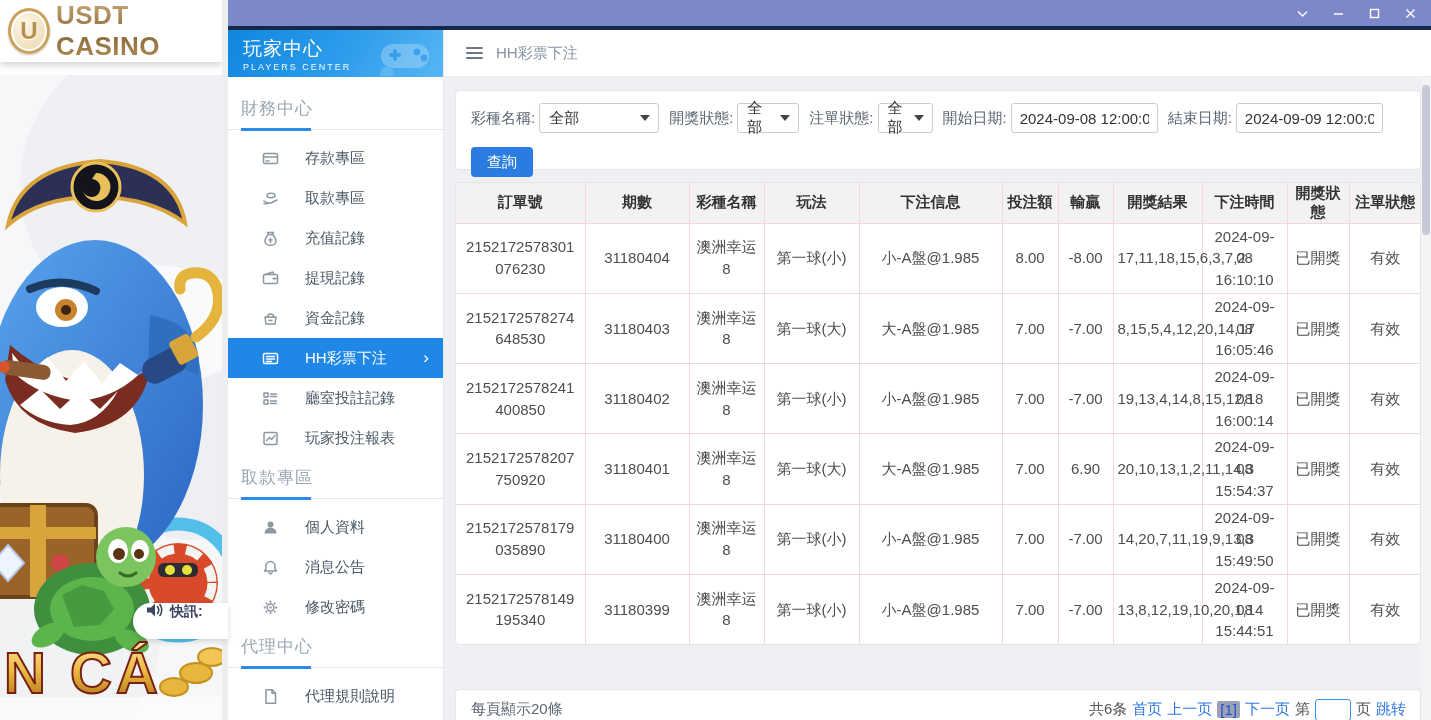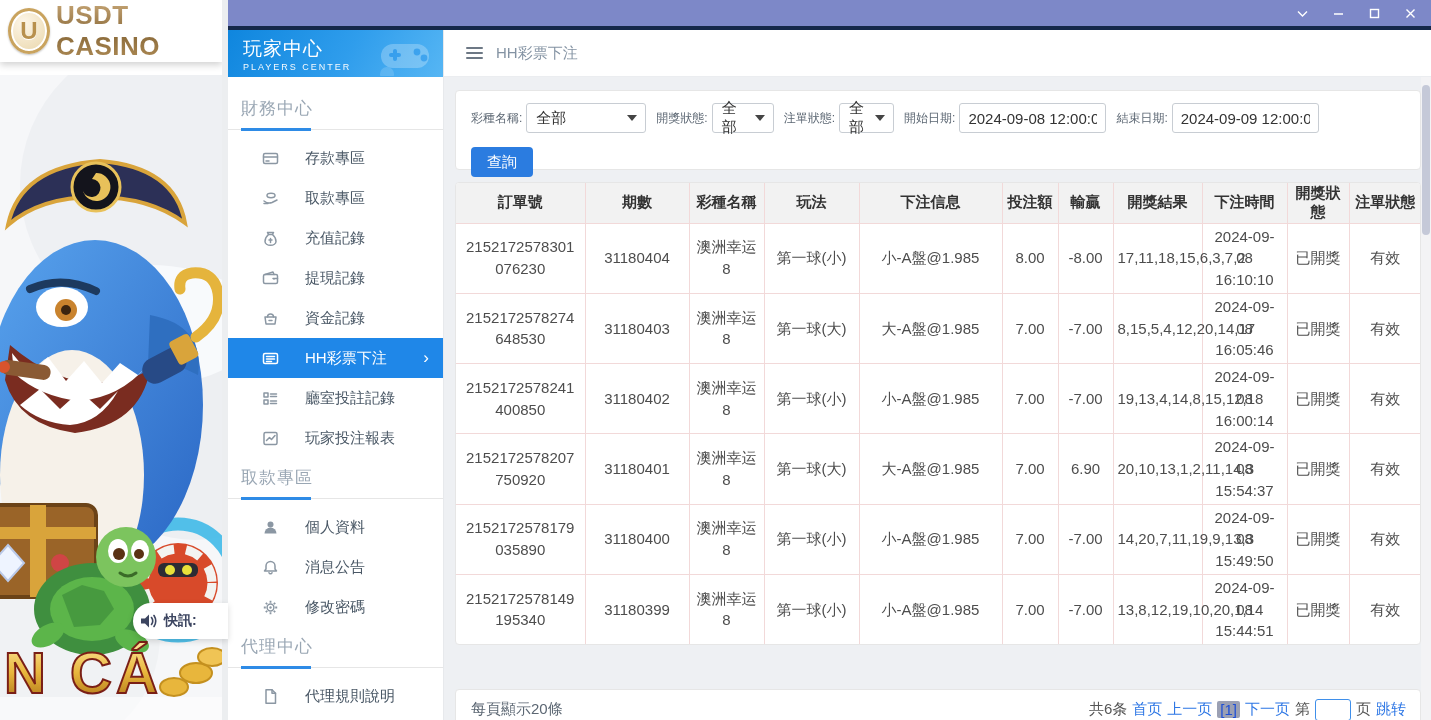--- a/index.html
+++ b/index.html
@@ -7,21 +7,21 @@
   body { font-family:"Liberation Sans","DejaVu Sans",sans-serif; position:relative; background:#eef0f3; }
 
   
   .left-panel { position:absolute; left:0; top:0; width:222px; height:720px; background:#fff; z-index:2; }
   .logo-card { height:62px; background:#fff; box-shadow:0 3px 7px rgba(0,0,0,.18); display:flex; align-items:center; padding-left:8px; gap:6px; position:relative; z-index:3; }
   .coin { width:46px; height:46px; border-radius:50%; border:3px solid #c9a35e; background:radial-gradient(circle at 35% 30%, #fdf6e8, #e9d5a8); display:flex; align-items:center; justify-content:center; box-shadow:inset 0 0 0 2px #fff, 0 1px 2px rgba(0,0,0,.25); }
   .coin span { font-size:24px; font-weight:bold; color:#b8904d; text-shadow:0 1px 0 #fff; }
   .brand-text { font-size:26px; font-weight:bold; letter-spacing:.5px; background:linear-gradient(180deg,#c9a878 0%,#8a6a3a 55%,#b08d57 100%); -webkit-background-clip:text; background-clip:text; color:transparent; }
   .banner { position:absolute; left:0; top:75px; width:222px; height:645px; background:#f6f7f9; }
   .panel-gap { position:absolute; left:222px; top:0; width:6px; height:720px; background:#eceef0; z-index:2; }
-  .ticker { position:absolute; left:133px; top:603px; width:95px; height:36px; background:#fff; border-radius:18px 0 0 18px; box-shadow:0 2px 6px rgba(0,0,0,.15); z-index:6; display:flex; align-items:center; padding-left:8px; gap:7px; }
+  .ticker { position:absolute; left:133px; top:603px; width:95px; height:36px; background:#fff; border-radius:18px 0 0 18px; box-shadow:0 2px 6px rgba(0,0,0,.15); z-index:6; display:flex; padding-left:14px; gap:7px; }
   .ticker .t-label { font-size:14px; font-weight:bold; color:#3c4560; }
 
   
   .titlebar { position:absolute; left:228px; top:0; width:1203px; height:26px; background:#7d88c8; z-index:4; display:flex; align-items:center; justify-content:flex-end; gap:22px; padding-right:14px; }
   .titlebar-line { position:absolute; left:228px; top:26px; width:1203px; height:4px; background:#15284a; z-index:4; }
   .winbtn { width:14px; height:14px; display:flex; align-items:center; justify-content:center; cursor:default; }
 
   
   .sidebar { position:absolute; left:228px; top:30px; width:216px; height:690px; background:#fff; z-index:3; border-right:1px solid #e7e9ec; }
   .sb-header { height:47px; background:linear-gradient(120deg,#0f86de 0%,#2f9dec 55%,#56b6f4 100%); color:#fff; padding:6px 0 0 15px; position:relative; overflow:hidden; }
@@ -41,21 +41,21 @@
   
   .main { position:absolute; left:444px; top:30px; width:987px; height:690px; background:#eef0f3; z-index:3; }
   .topbar { height:47px; background:#fff; display:flex; align-items:center; padding-left:22px; gap:13px; border-bottom:1px solid #ebedf0; }
   .hamb { width:17px; display:flex; flex-direction:column; gap:3px; cursor:pointer; }
   .hamb i { height:2px; background:#6d7885; border-radius:1px; }
   .tb-title { font-size:15px; color:#8493a3; }
 
   .card { position:absolute; left:11px; width:966px; background:#fff; border:1px solid #e6e6e6; border-radius:4px; }
   .filter-card { top:60px; height:80px; padding:12px 0 0 15px; }
   .frow { display:flex; align-items:center; }
-  .flabel { font-size:12px; color:#5c6773; margin-right:4px; }
+  .flabel { font-size:15px; color:#5c6773; margin-right:4px; }
   .select { height:30px; border:1px solid #c8cdd3; border-radius:3px; background:#fff; display:flex; align-items:center; justify-content:space-between; padding:0 8px 0 9px; font-size:15px; color:#333; margin-right:10px; cursor:pointer; }
   .select .caret { width:0; height:0; border-left:5px solid transparent; border-right:5px solid transparent; border-top:6px solid #444; margin-left:8px; }
   .sel-w { width:120px; } .sel-m { width:62px; } .sel-s { width:55px; }
   .dinput { height:30px; width:147px; border:1px solid #c8cdd3; border-radius:3px; font-size:15px; color:#333; padding:0 8px; margin-right:10px; font-family:"Liberation Sans","DejaVu Sans",sans-serif; }
   .search-btn { margin-top:14px; height:30px; padding:0 16px; background:#2b7ce0; color:#fff; border:none; border-radius:4px; font-size:15px; cursor:pointer; font-family:"Liberation Sans","DejaVu Sans",sans-serif; }
 
   .table-card { top:152px; height:463px; overflow:hidden; }
   table { border-collapse:collapse; width:964px; table-layout:fixed; }
   th { background:#f2f2f2; font-size:15px; color:#333; font-weight:bold; height:40px; border-right:1px solid #f2d9d9; border-bottom:1px solid #f2d9d9; padding:0 1px; }
   th:last-child { border-right:none; }

